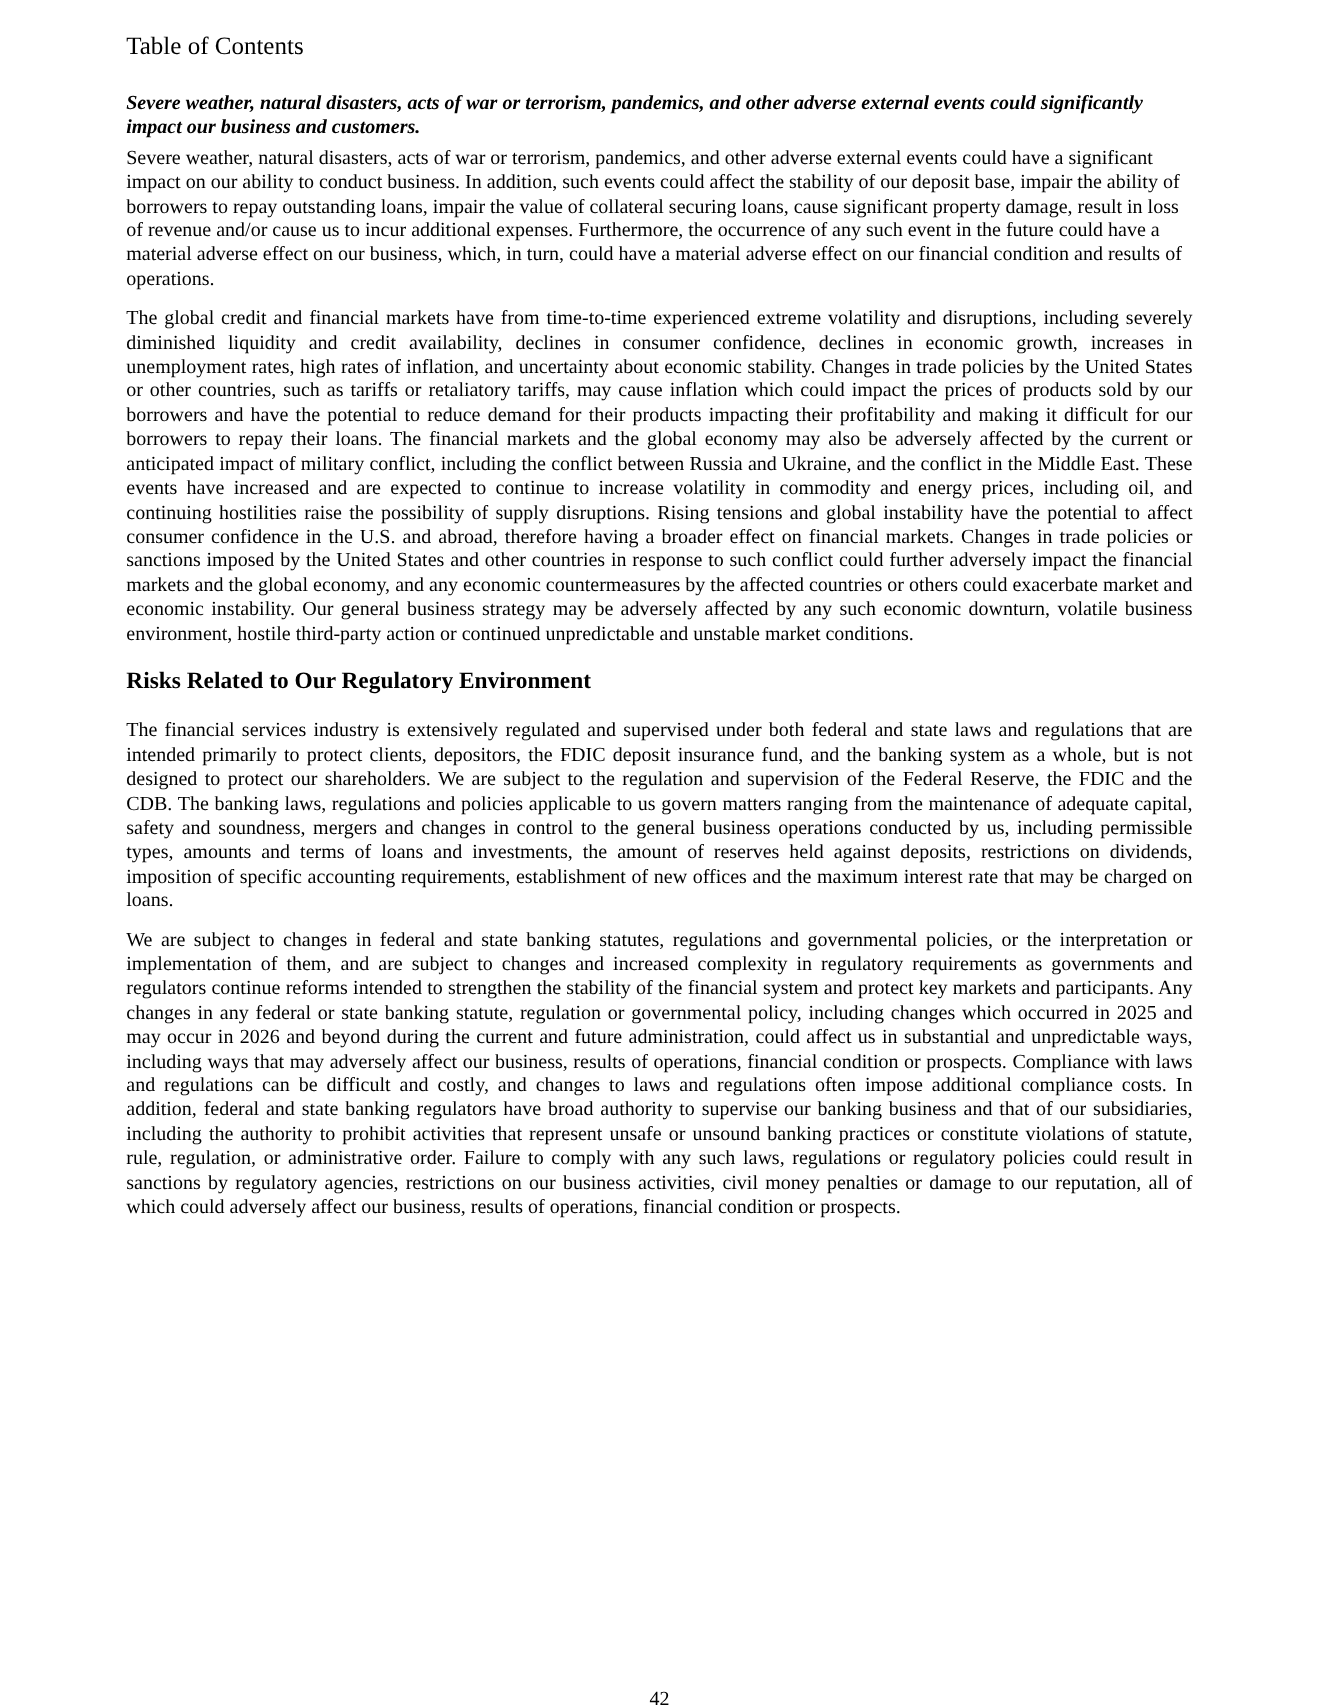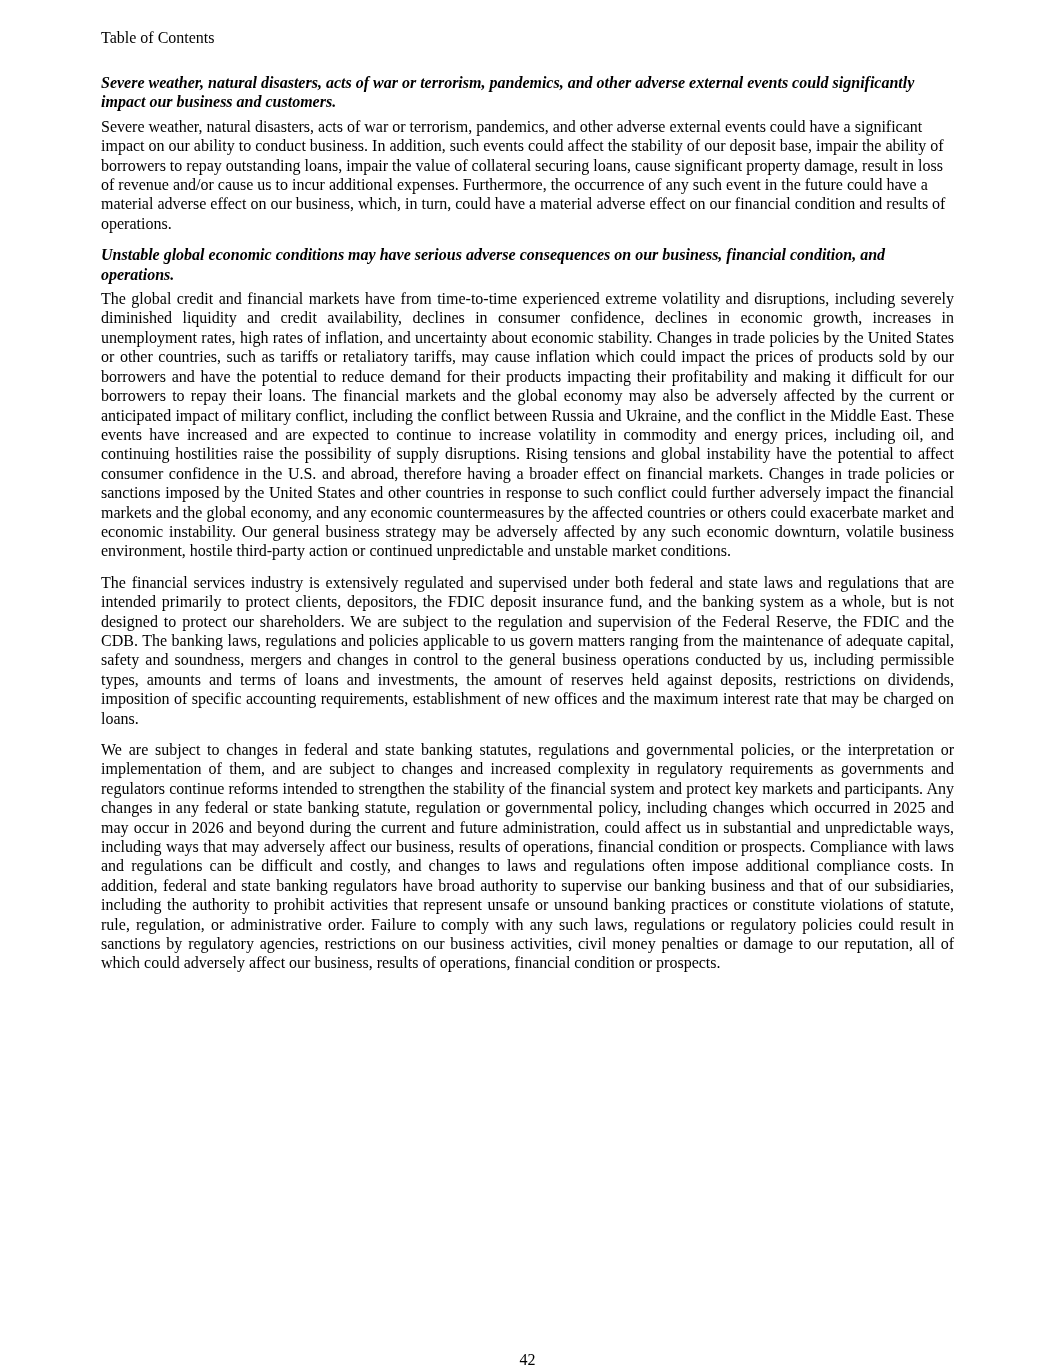--- a/index.html
+++ b/index.html
@@ -20,21 +20,21 @@
     .page {
       position: absolute;
       left: 101px;
       top: 0;
       width: 853px;
     }
     .toc-link {
       position: absolute;
       left: 0;
       top: 28px;
-      font-size: 16px;
+      font-size: 20px;
       color: #000;
       text-decoration: none;
       white-space: nowrap;
     }
     .content {
       position: absolute;
       left: 0;
       top: 73px;
       width: 853px;
     }
@@ -72,24 +72,24 @@
   <a class="toc-link" href="#">Table of Contents</a>
 
   <div class="content">
 
     <section>
       <p class="risk-heading">Severe weather, natural disasters, acts of war or terrorism, pandemics, and other adverse external events could significantly impact our business and customers.</p>
       <p class="para left">Severe weather, natural disasters, acts of war or terrorism, pandemics, and other adverse external events could have a significant impact on our ability to conduct business. In addition, such events could affect the stability of our deposit base, impair the ability of borrowers to repay outstanding loans, impair the value of collateral securing loans, cause significant property damage, result in loss of revenue and/or cause us to incur additional expenses. Furthermore, the occurrence of any such event in the future could have a material adverse effect on our business, which, in turn, could have a material adverse effect on our financial condition and results of operations.</p>
     </section>
 
     <section>
-      <p class="risk-heading">Unstable global economic conditions may have serious adverse consequences on our business, financial condition, and operations.</p>
       <p class="para justify">The global credit and financial markets have from time-to-time experienced extreme volatility and disruptions, including severely diminished liquidity and credit availability, declines in consumer confidence, declines in economic growth, increases in unemployment rates, high rates of inflation, and uncertainty about economic stability. Changes in trade policies by the United States or other countries, such as tariffs or retaliatory tariffs, may cause inflation which could impact the prices of products sold by our borrowers and have the potential to reduce demand for their products impacting their profitability and making it difficult for our borrowers to repay their loans. The financial markets and the global economy may also be adversely affected by the current or anticipated impact of military conflict, including the conflict between Russia and Ukraine, and the conflict in the Middle East. These events have increased and are expected to continue to increase volatility in commodity and energy prices, including oil, and continuing hostilities raise the possibility of supply disruptions. Rising tensions and global instability have the potential to affect consumer confidence in the U.S. and abroad, therefore having a broader effect on financial markets. Changes in trade policies or sanctions imposed by the United States and other countries in response to such conflict could further adversely impact the financial markets and the global economy, and any economic countermeasures by the affected countries or others could exacerbate market and economic instability. Our general business strategy may be adversely affected by any such economic downturn, volatile business environment, hostile third-party action or continued unpredictable and unstable market conditions.</p>
     </section>
 
+    <h3 class="section-heading">Risks Related to Our Regulatory Environment</h3>
 
     <section>
       <p class="para justify">The financial services industry is extensively regulated and supervised under both federal and state laws and regulations that are intended primarily to protect clients, depositors, the FDIC deposit insurance fund, and the banking system as a whole, but is not designed to protect our shareholders. We are subject to the regulation and supervision of the Federal Reserve, the FDIC and the CDB. The banking laws, regulations and policies applicable to us govern matters ranging from the maintenance of adequate capital, safety and soundness, mergers and changes in control to the general business operations conducted by us, including permissible types, amounts and terms of loans and investments, the amount of reserves held against deposits, restrictions on dividends, imposition of specific accounting requirements, establishment of new offices and the maximum interest rate that may be charged on loans.</p>
       <p class="para justify">We are subject to changes in federal and state banking statutes, regulations and governmental policies, or the interpretation or implementation of them, and are subject to changes and increased complexity in regulatory requirements as governments and regulators continue reforms intended to strengthen the stability of the financial system and protect key markets and participants. Any changes in any federal or state banking statute, regulation or governmental policy, including changes which occurred in 2025 and may occur in 2026 and beyond during the current and future administration, could affect us in substantial and unpredictable ways, including ways that may adversely affect our business, results of operations, financial condition or prospects. Compliance with laws and regulations can be difficult and costly, and changes to laws and regulations often impose additional compliance costs. In addition, federal and state banking regulators have broad authority to supervise our banking business and that of our subsidiaries, including the authority to prohibit activities that represent unsafe or unsound banking practices or constitute violations of statute, rule, regulation, or administrative order. Failure to comply with any such laws, regulations or regulatory policies could result in sanctions by regulatory agencies, restrictions on our business activities, civil money penalties or damage to our reputation, all of which could adversely affect our business, results of operations, financial condition or prospects.</p>
     </section>
 
   </div>
 </div>
 
 <div class="page-number">42</div>

